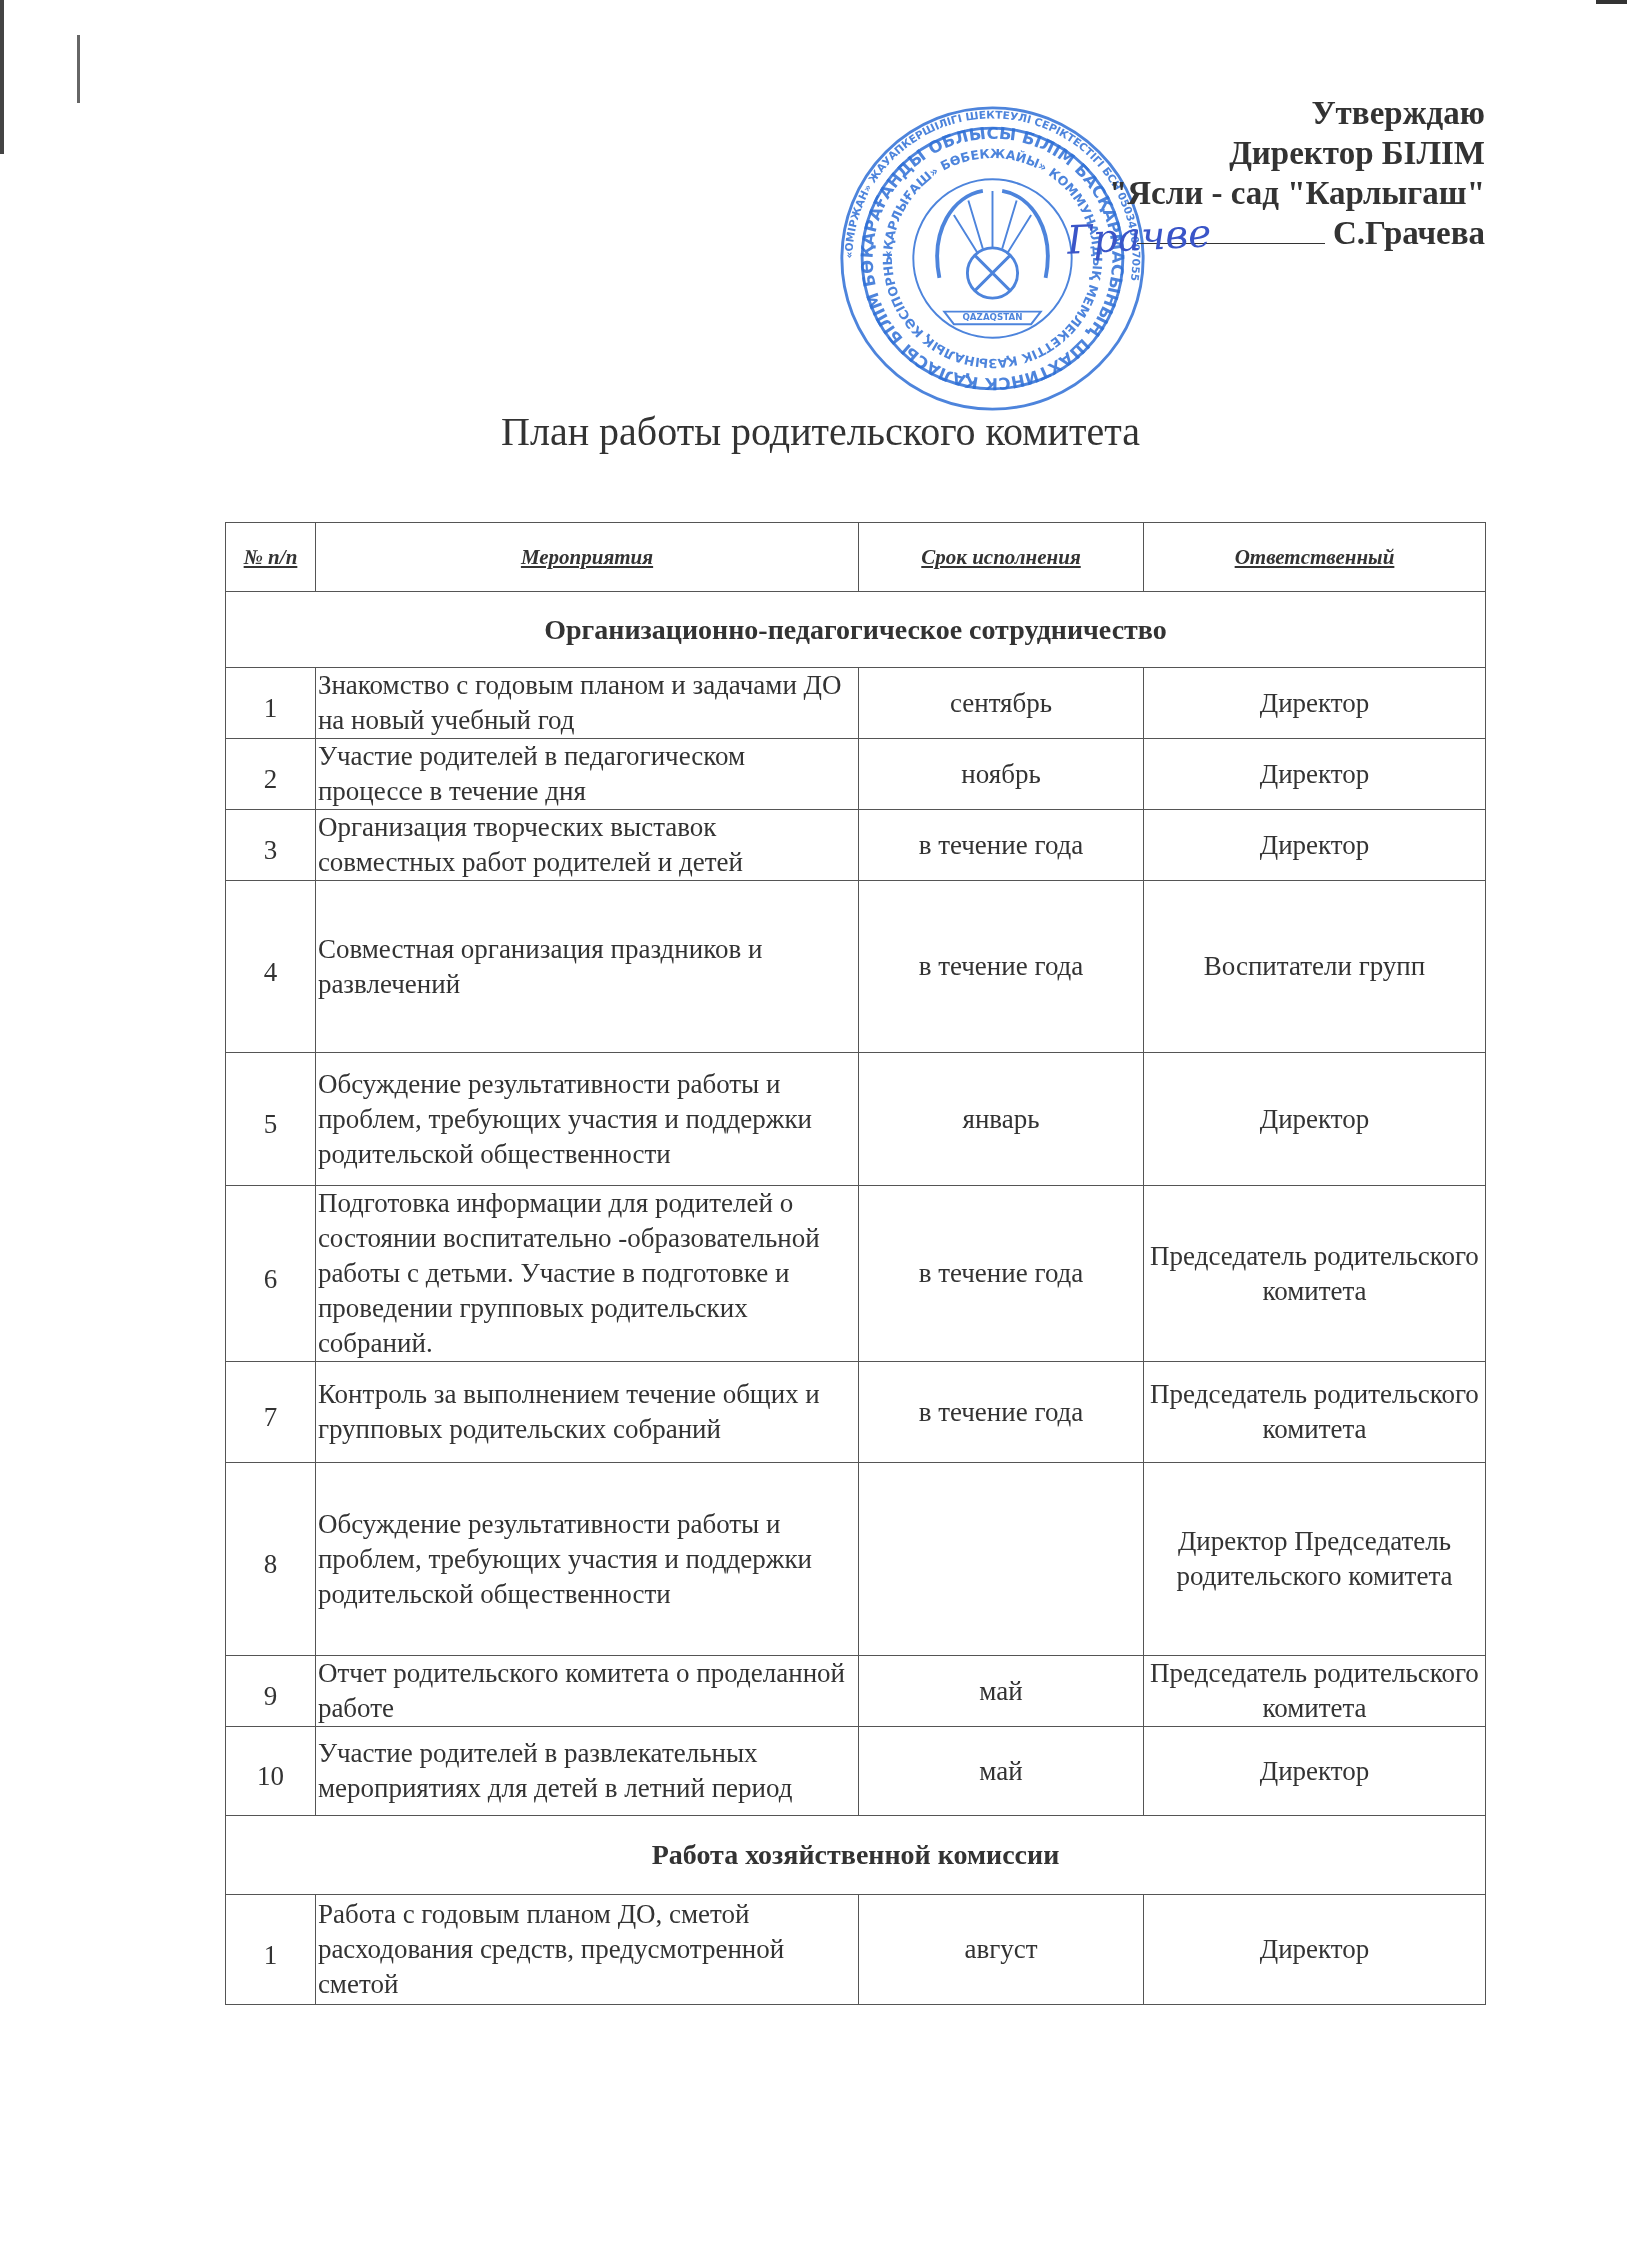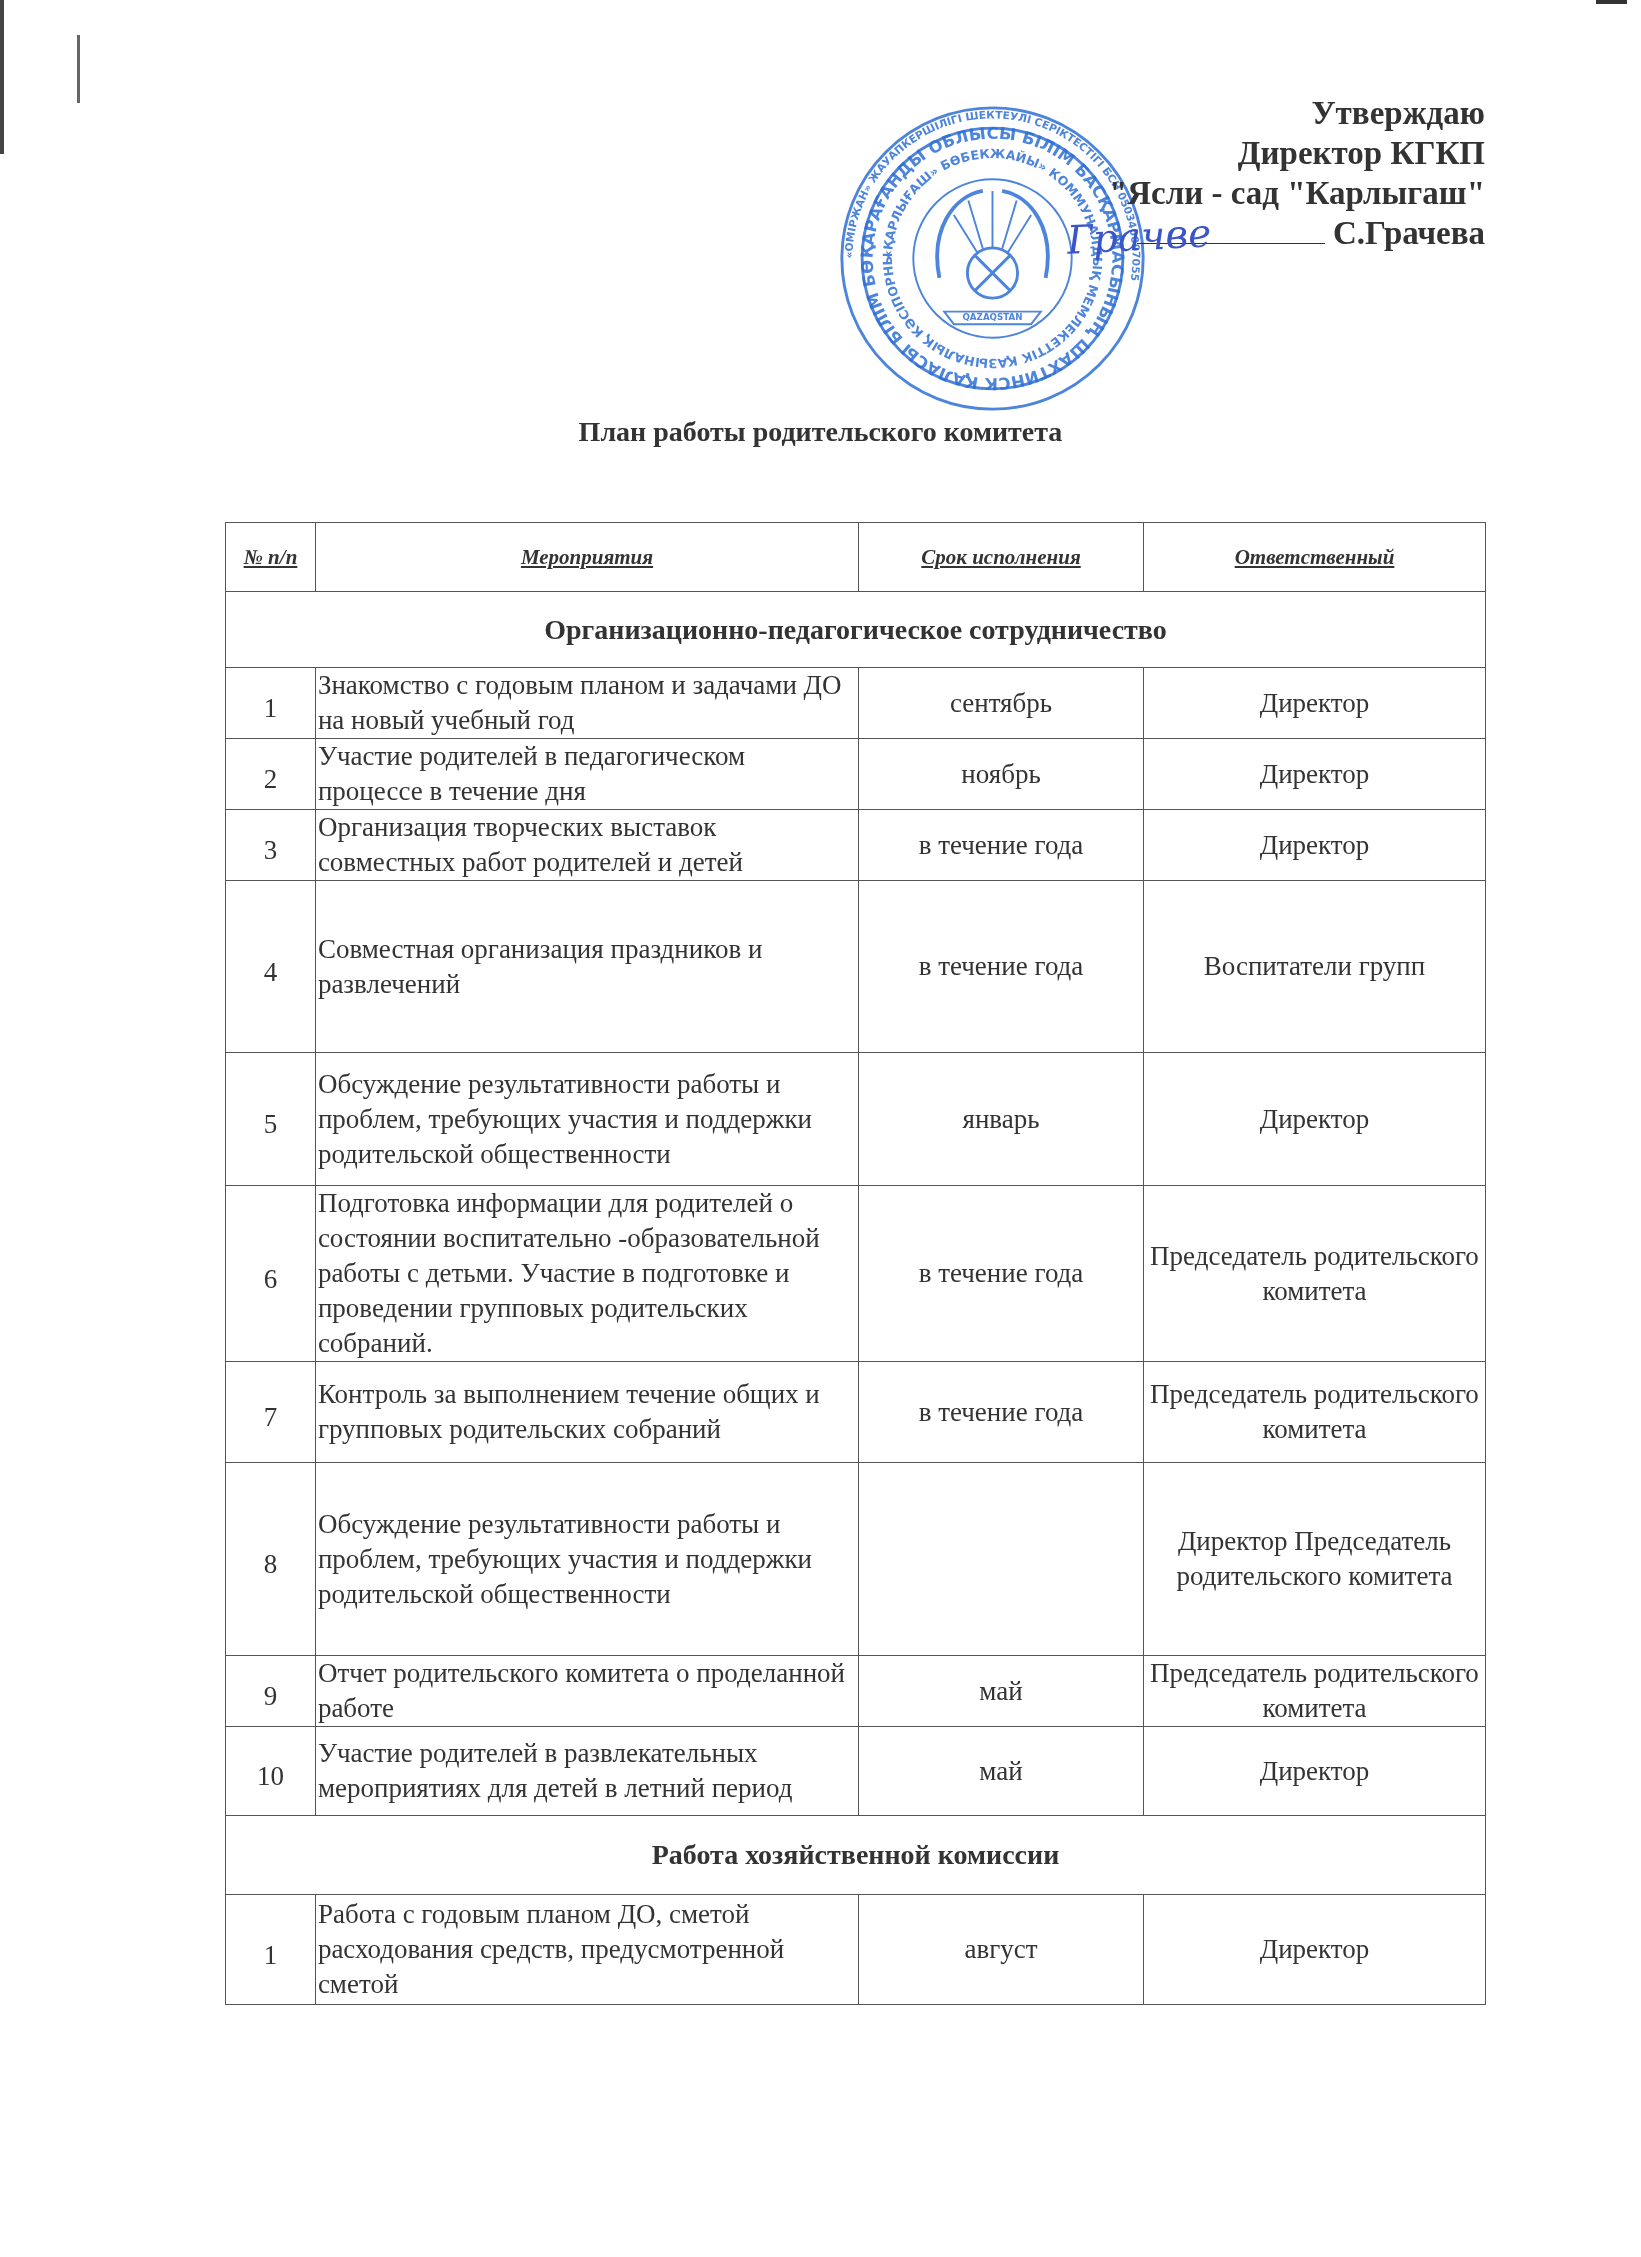--- a/index.html
+++ b/index.html
@@ -16,21 +16,21 @@
     position: absolute; right: 156px; top: 93px; text-align: right;
     font-weight: bold; font-size: 33px; line-height: 40px; color: #333;
   }
   .approval .sign-line { display: inline-block; width: 188px; border-bottom: 1.9px solid #333; margin-right: 7.7px; height: 27px; vertical-align: baseline; position: relative; }
   .signature { position: absolute; left: 1067px; top: 214px; font-family: "DejaVu Serif", serif; font-style: italic; font-size: 39px; color: #3a55c8; transform: rotate(-3deg); }
 
   .stamp { position: absolute; left: 838px; top: 104px; width: 309px; height: 309px; }
 
   .doc-title {
     position: absolute; left: 0; right: 0; top: 411px; text-align: center;
-    font-weight: bold; font-size: 28px; line-height: 41px; color: #333;
+    font-weight: normal; font-size: 40px; line-height: 41px; color: #333;
   }
 
   table.plan {
     position: absolute; left: 225px; top: 522px; width: 1259px;
     border-collapse: collapse; table-layout: fixed;
     font-size: 27px; color: #333;
   }
   table.plan td, table.plan th { border: 1.9px solid #555; padding: 0 1.9px; vertical-align: middle; }
   table.plan th { font-weight: bold; font-style: italic; font-size: 21px; text-decoration: underline; }
   th.h-resp { vertical-align: top; padding-top: 7.7px; }
@@ -66,21 +66,21 @@
   <g fill="#2e6fd6" opacity="0.85" font-family="DejaVu Sans, sans-serif" font-weight="bold">
     <text font-size="11"><textPath href="#arcOuter">«ОМІРЖАН» ЖАУАПКЕРШІЛІГІ ШЕКТЕУЛІ СЕРІКТЕСТІГІ БСН 050340007055</textPath></text>
     <text font-size="17"><textPath href="#arcMid">ҚАРАҒАНДЫ ОБЛЫСЫ БІЛІМ БАСҚАРМАСЫНЫҢ ШАХТИНСК ҚАЛАСЫ БІЛІМ БӨЛІМІНІҢ</textPath></text>
     <text font-size="13"><textPath href="#arcInner">«ҚАРЛЫҒАШ» БӨБЕКЖАЙЫ» КОММУНАЛДЫҚ МЕМЛЕКЕТТІК ҚАЗЫНАЛЫҚ КӘСІПОРНЫ</textPath></text>
     <text x="160" y="224" font-size="9" text-anchor="middle">QAZAQSTAN</text>
   </g>
 </svg>
 
 <div class="approval">
   <div>Утверждаю</div>
-  <div>Директор КГКП</div>
+  <div>Директор БІЛІМ</div>
   <div>"Ясли - сад "Карлыгаш"</div>
   <div>
     <span class="sign-line"></span><span>С.Грачева</span>
   </div>
 </div>
 <div class="signature">Грачве</div>
 
 <div class="doc-title">
   <div>План работы родительского комитета</div>
 </div>

